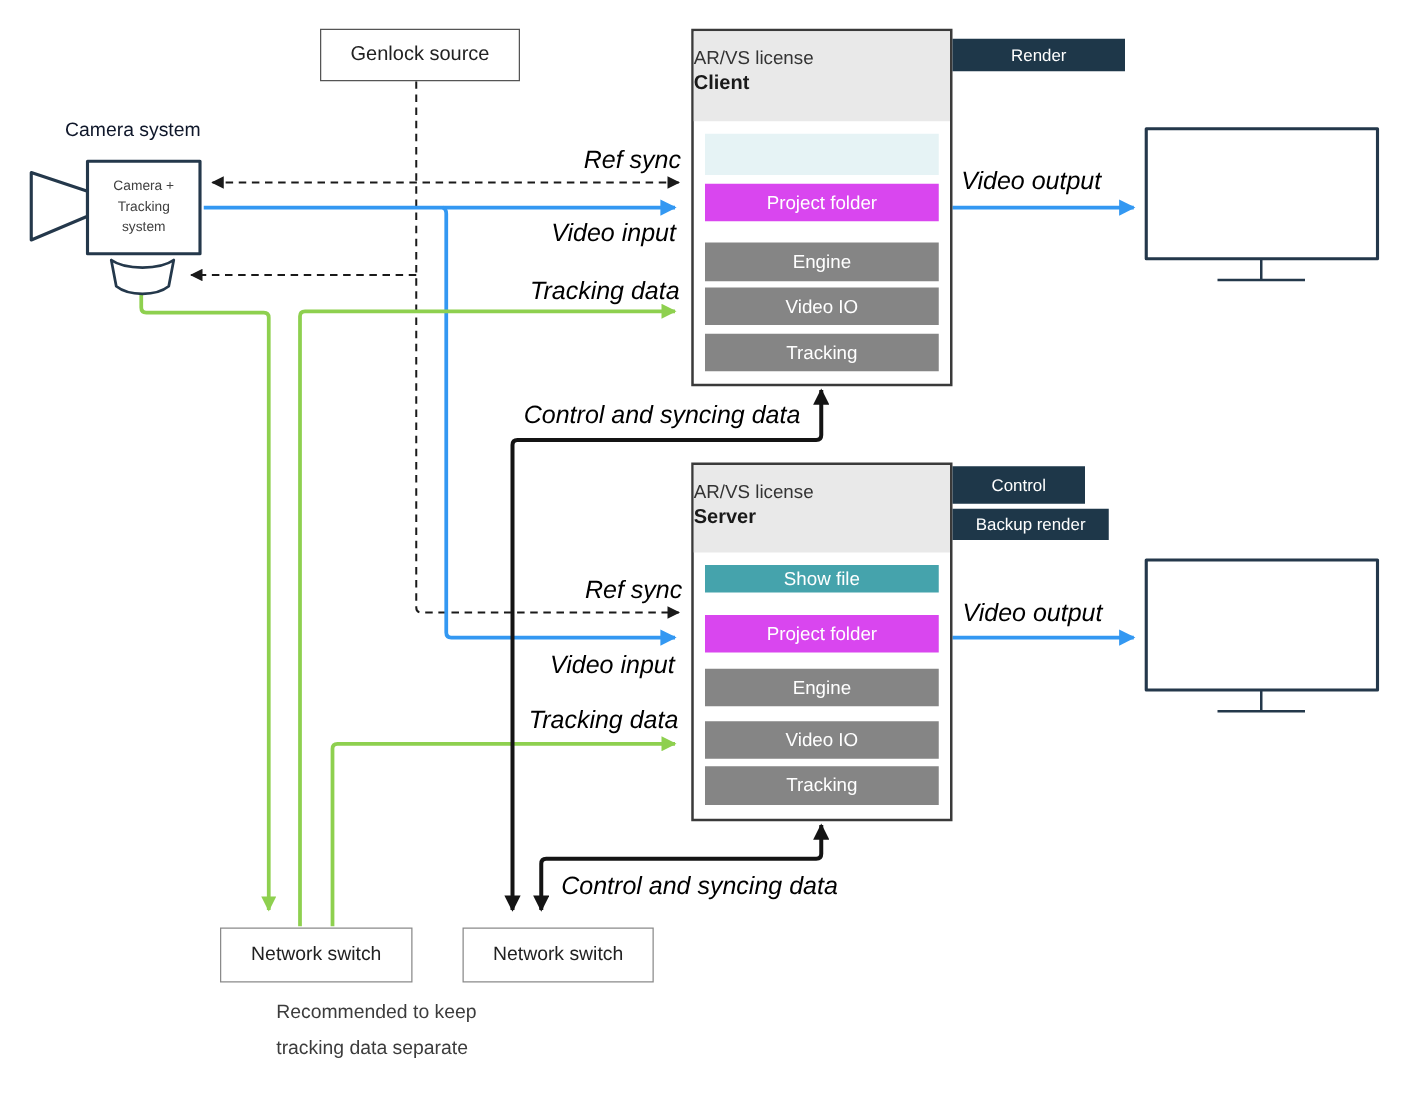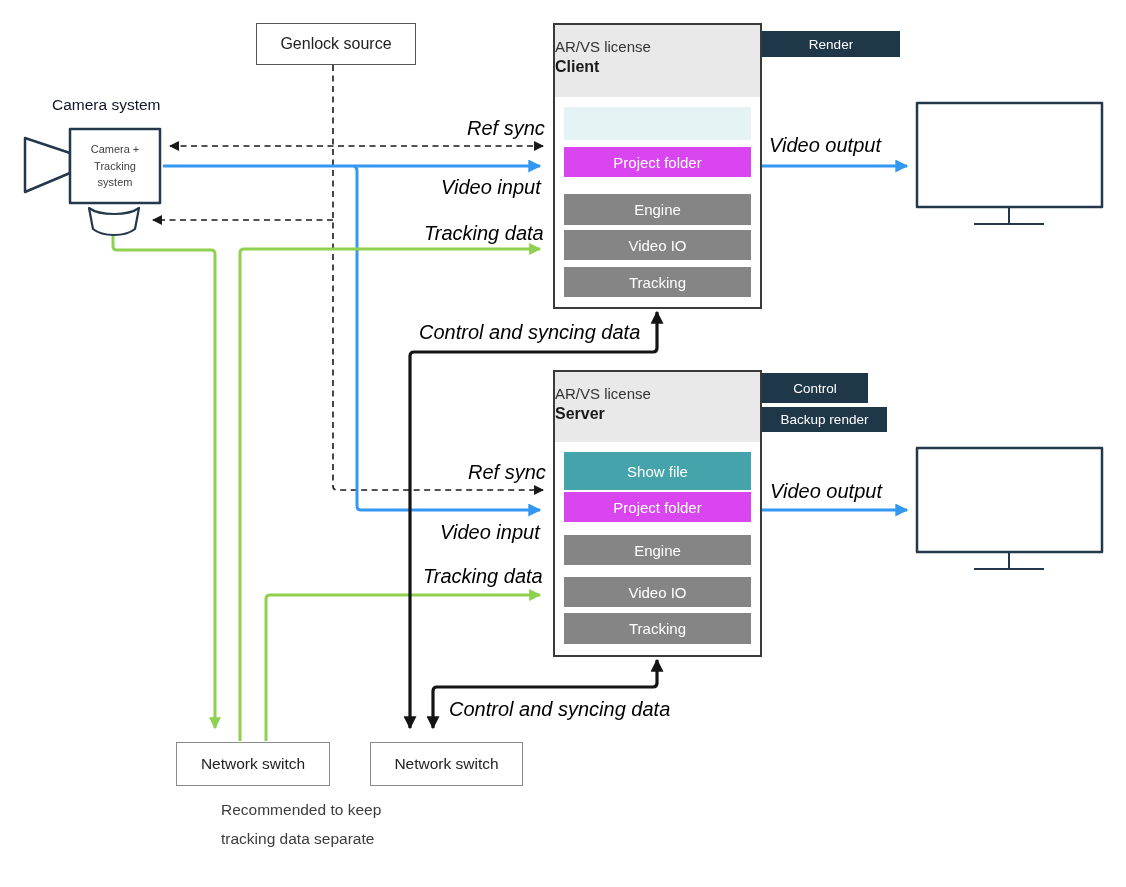--- a/index.html
+++ b/index.html
@@ -138,21 +138,21 @@
     <div class="module m-gray" style="top:205px; height:30px;">Video IO</div>
     <div class="module m-gray" style="top:242px; height:30px;">Tracking</div>
   </div>
   <div class="badge" style="left:762px; top:31px; width:138px; height:26px;">Render</div>
 
   <div class="license-box" style="left:553px; top:370px; height:283px;">
     <div class="license-header" style="height:70px;">
       <div class="l1">AR/VS license</div>
       <div class="l2">Server</div>
     </div>
-    <div class="module m-show" style="top:80px; height:38px;">Show file</div>
+    <div class="module m-show" style="top:80px; height:22px;">Show file</div>
     <div class="module m-project" style="top:120px; height:30px;">Project folder</div>
     <div class="module m-gray" style="top:163px; height:30px;">Engine</div>
     <div class="module m-gray" style="top:205px; height:30px;">Video IO</div>
     <div class="module m-gray" style="top:241px; height:31px;">Tracking</div>
   </div>
   <div class="badge" style="left:762px; top:373px; width:106px; height:30px;">Control</div>
   <div class="badge" style="left:762px; top:407px; width:125px; height:25px;">Backup render</div>
 
   <div class="node-box switch" style="left:152px; top:742px; width:152px; height:42px;">
     <span>Network switch</span>

